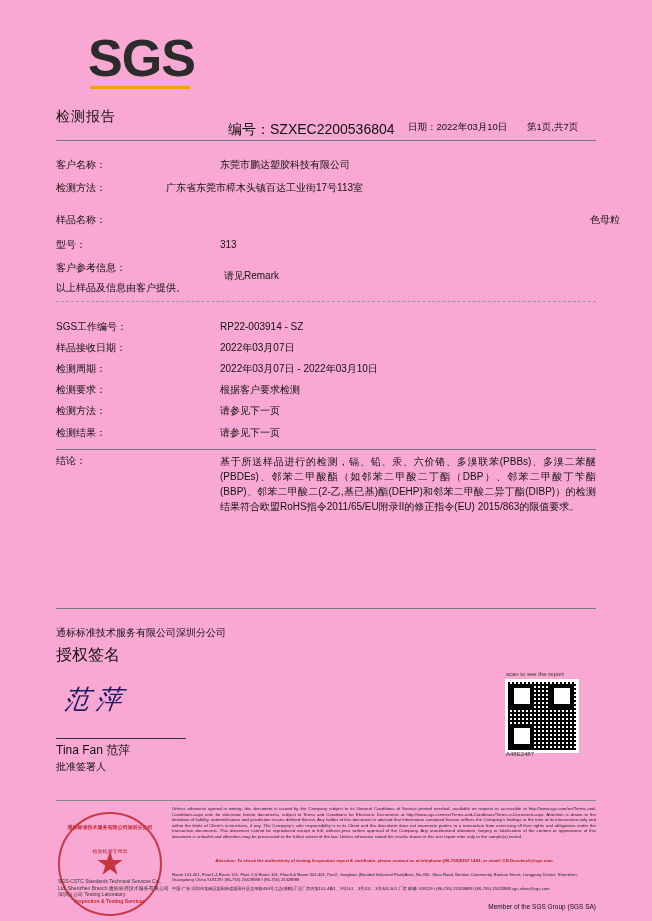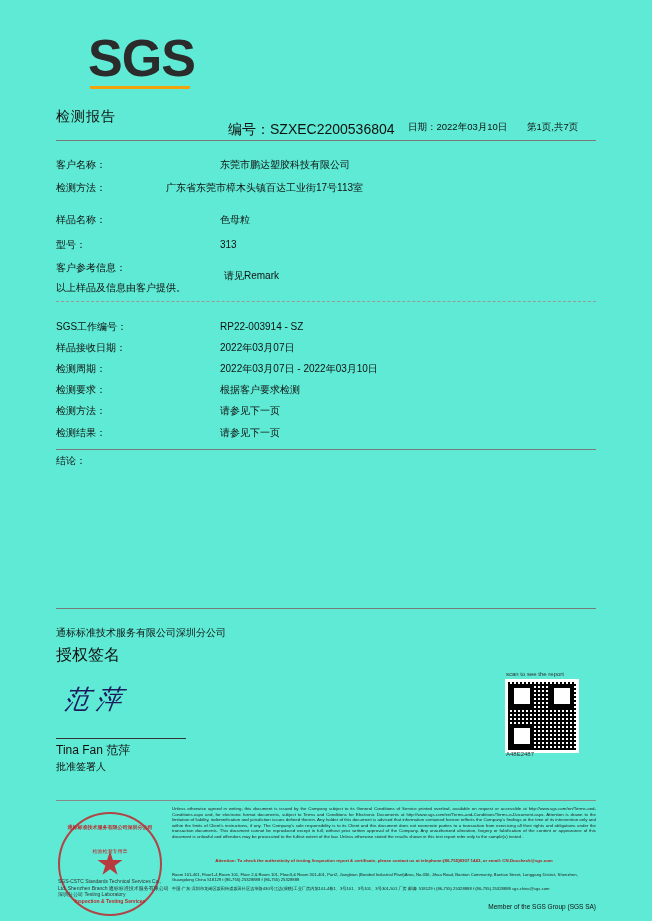--- a/index.html
+++ b/index.html
@@ -8,21 +8,21 @@
     background: #ffffff;
   }
   body {
     font-family: "Liberation Sans", sans-serif;
     color: #1a1a1a;
   }
   .page {
     position: relative;
     width: 652px;
     height: 921px;
-    background: #5eead4;
+    background: #f9a8d4;
     overflow: hidden;
   }
   
   .logo-wrap {
     position: absolute;
     left: 88px;
     top: 32px;
   }
   .logo-text {
     font-family: "Liberation Sans", sans-serif;
@@ -330,21 +330,21 @@
   <div class="field" style="left:56px; top:158px;">
     <span class="lbl">客户名称：</span>
     <span class="val">东莞市鹏达塑胶科技有限公司</span>
   </div>
   <div class="field" style="left:56px; top:181px;">
     <span class="lbl">检测方法：</span>
     <span class="val" style="left:110px;">广东省东莞市樟木头镇百达工业街17号113室</span>
   </div>
   <div class="field" style="left:56px; top:213px;">
     <span class="lbl">样品名称：</span>
-    <span class="val" style="left:164px;">色母粒</span>
+    <span class="val" style="left:164px;text-align:right;">色母粒</span>
   </div>
   <div class="field" style="left:56px; top:238px;">
     <span class="lbl">型号：</span>
     <span class="val" style="left:164px;">313</span>
   </div>
   <div class="field" style="left:56px; top:261px;">
     <span class="lbl">客户参考信息：</span>
     <span class="val" style="left:168px;margin-top:8px;">请见Remark</span>
   </div>
   <div class="note" style="top:281px;">以上样品及信息由客户提供。</div>
@@ -374,20 +374,21 @@
   <div class="field" style="left:56px; top:426px;">
     <span class="lbl">检测结果：</span>
     <span class="val" style="left:164px;">请参见下一页</span>
   </div>
 
   <div class="hr bottom"></div>
 
   <div class="field" style="left:56px; top:454px;">
     <span class="lbl">结论：</span>
   </div>
+  <div class="concl-val">基于所送样品进行的检测，镉、铅、汞、六价铬、多溴联苯(PBBs)、多溴二苯醚(PBDEs)、邻苯二甲酸酯（如邻苯二甲酸二丁酯（DBP）、邻苯二甲酸丁苄酯(BBP)、邻苯二甲酸二(2-乙,基已基)酯(DEHP)和邻苯二甲酸二异丁酯(DIBP)）的检测结果符合欧盟RoHS指令2011/65/EU附录II的修正指令(EU) 2015/863的限值要求。</div>
 
   <div class="hr sig"></div>
 
   <div class="sig-company">通标标准技术服务有限公司深圳分公司</div>
   <div class="sig-auth">授权签名</div>
   <div class="sig-hand">范萍</div>
   <div class="sig-line"></div>
   <div class="sig-name">Tina Fan 范萍</div>
   <div class="sig-role">批准签署人</div>
 

